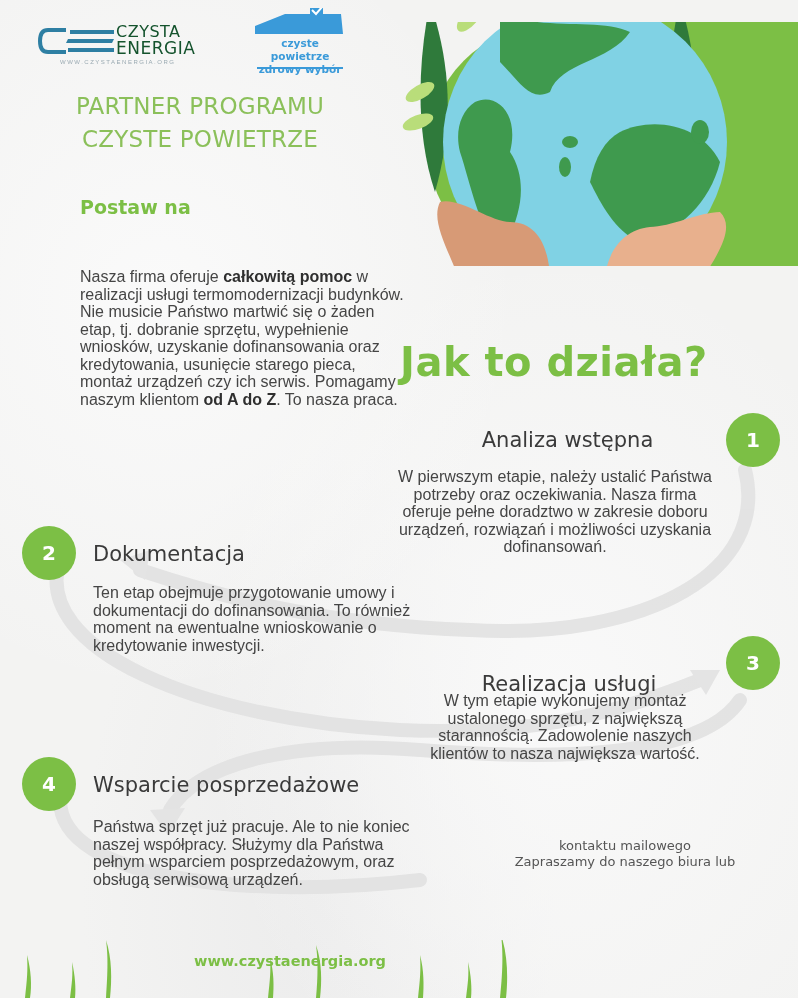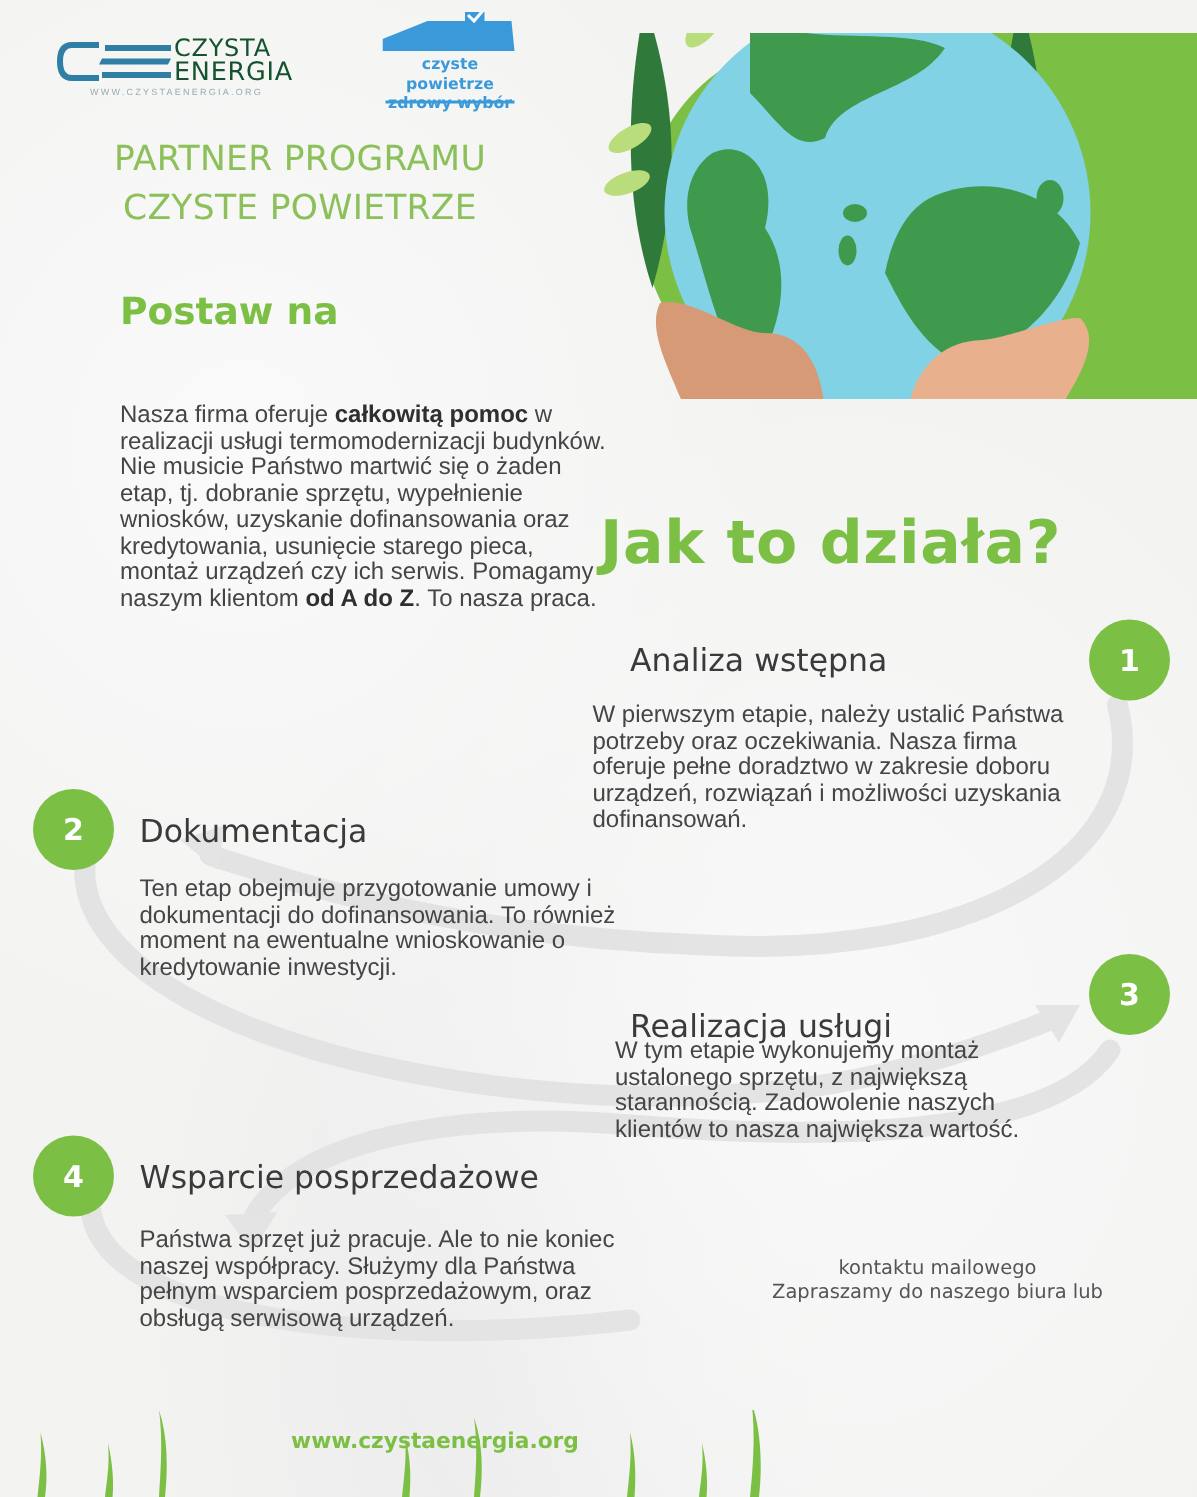--- a/index.html
+++ b/index.html
@@ -21,33 +21,33 @@
   .ce-text { position: absolute; left: 78px; top: 0; color: #14532d; font-family: "DejaVu Sans", sans-serif; font-size: 16px; line-height: 16px; letter-spacing: 0.5px; }
   .ce-text .l2 { font-size: 17px; }
   .ce-url { position: absolute; left: 22px; top: 35px; font-size: 6px; color: #9aaab2; letter-spacing: 1.5px; }
 
   .cp-logo { left: 255px; top: 8px; width: 90px; height: 62px; }
   .cp-text { position: absolute; left: 0; top: 29px; width: 90px; text-align: center; color: #3a9ad9; font-family: "DejaVu Sans", sans-serif; font-weight: bold; font-size: 10.5px; line-height: 13px; }
   .cp-line { position: absolute; left: 2px; width: 86px; height: 2px; background: #3a9ad9; top: 59px; }
 
   .partner { left: 20px; width: 360px; top: 90px; text-align: center; color: #8bc05a; font-family: "DejaVu Sans", sans-serif; font-size: 23px; line-height: 33px; font-weight: normal; letter-spacing: 0.2px; }
 
-  .postaw { left: 80px; top: 192px; color: #7cbf45; font-family: "DejaVu Sans", sans-serif; font-weight: bold; font-size: 25px; line-height: 31px; }
+  .postaw { left: 80px; top: 192px; color: #7cbf45; font-family: "DejaVu Sans", sans-serif; font-weight: bold; font-size: 19px; line-height: 31px; }
 
   .intro { left: 80px; top: 268px; width: 330px; font-size: 16px; line-height: 17.5px; color: #454545; }
   .intro b { color: #2f2f2f; }
 
   
   .green-block { left: 400px; top: 22px; width: 398px; height: 244px; }
   .jak { left: 400px; top: 334px; width: 380px; color: #7cbf45; font-family: "DejaVu Sans", sans-serif; font-weight: bold; font-size: 40px; line-height: 56px; letter-spacing: 0.5px; }
 
   .step-num { width: 54px; height: 54px; border-radius: 50%; background: #7cbf45; color: #ffffff; display: flex; align-items: center; justify-content: center; font-family: "DejaVu Sans", sans-serif; font-weight: bold; font-size: 20px; }
   .step-title { font-family: "DejaVu Sans", sans-serif; font-size: 21px; color: #3a3a3a; line-height: 28px; white-space: nowrap; }
   .step-desc { font-size: 16px; line-height: 17.5px; color: #454545; }
-  .right { text-align: left; }
+  .right { text-align: center; }
 
   .contact { left: 470px; top: 838px; width: 310px; text-align: center; font-family: "DejaVu Sans", sans-serif; font-size: 13px; line-height: 16px; color: #555; }
   .contact .email { color: #3a3a3a; font-size: 13.5px; }
 
   .website { left: 170px; top: 953px; width: 240px; text-align: center; color: #7cbf45; font-family: "DejaVu Sans", sans-serif; font-weight: bold; font-size: 14.5px; }
 
   .bg-arrows { left: 0; top: 430px; width: 798px; height: 500px; pointer-events: none; }
   .grass { left: 0; top: 940px; width: 798px; height: 58px; }
 </style>
 </head>

